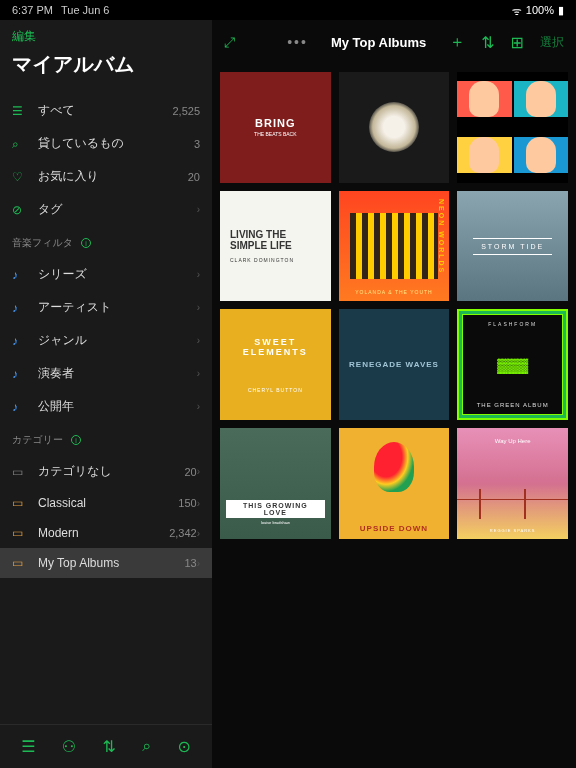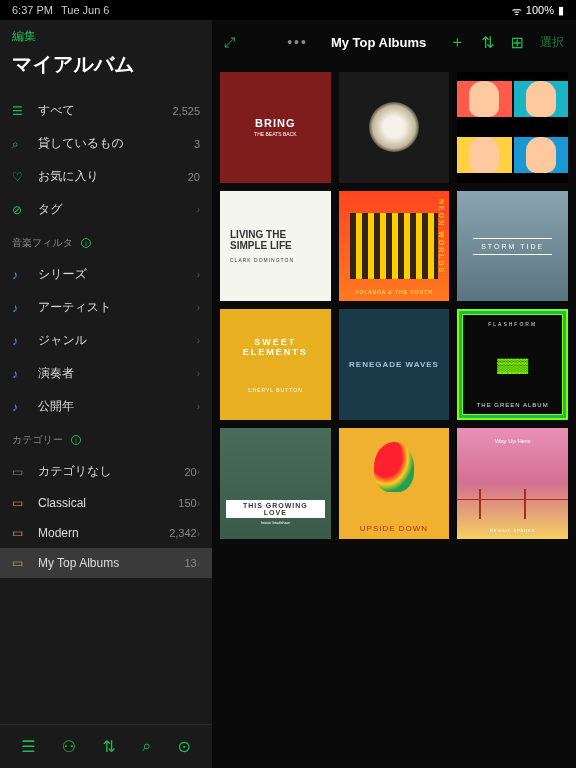--- a/index.html
+++ b/index.html
@@ -63,21 +63,21 @@
 .a9 .t1{font-size:8px;font-weight:700;letter-spacing:1px}
 .a10{background:#1db954;border:2px solid #7fff00;padding:3px}
 .a10 .inner{background:#0a0a0a;width:100%;height:100%;border:1px solid #7fff00;display:flex;flex-direction:column;align-items:center;justify-content:space-between;padding:6px}
 .a10 .t1{font-size:5px;letter-spacing:2px;color:#ddd}
 .a10 .t2{font-size:6px;letter-spacing:1px;color:#ddd}
 .a11{background:linear-gradient(#4a6a5a,#3a5a4a);color:#ffd700;justify-content:flex-end;padding-bottom:14px}
 .a11 .t1{font-size:7px;font-weight:700;letter-spacing:1px;background:#fff;color:#333;padding:2px 4px}
 .a11 .t2{font-size:4px;color:#fff;margin-top:2px}
 .a12{background:#f0b030;justify-content:flex-end}
 .parrot{width:40px;height:50px;background:radial-gradient(ellipse at 30% 30%,#ff2030 40%,#ffcc20 55%,#20a050 70%);border-radius:50% 50% 40% 40%;position:absolute;top:14px}
-.a12 .t1{font-size:8px;font-weight:400;color:#b03020;letter-spacing:1px}
+.a12 .t1{font-size:8px;font-weight:700;color:#b03020;letter-spacing:1px}
 .a13{background:linear-gradient(#e890b8,#d47090 50%,#f4d060);justify-content:flex-start}
 .a13 .t1{font-size:6px;color:#fff;margin-top:4px;line-height:1.3}
 .a13 .bridge{position:absolute;bottom:20px;left:0;right:0;height:20px;border-top:1px solid #a03020}
 .a13 .bridge::before,.a13 .bridge::after{content:'';position:absolute;width:2px;height:30px;background:#a03020;bottom:0}
 .a13 .bridge::before{left:20%}
 .a13 .bridge::after{left:60%}
 .a13 .t2{position:absolute;bottom:6px;font-size:4px;color:#fff;letter-spacing:1px}
 </style>
 </head>
 <body>

